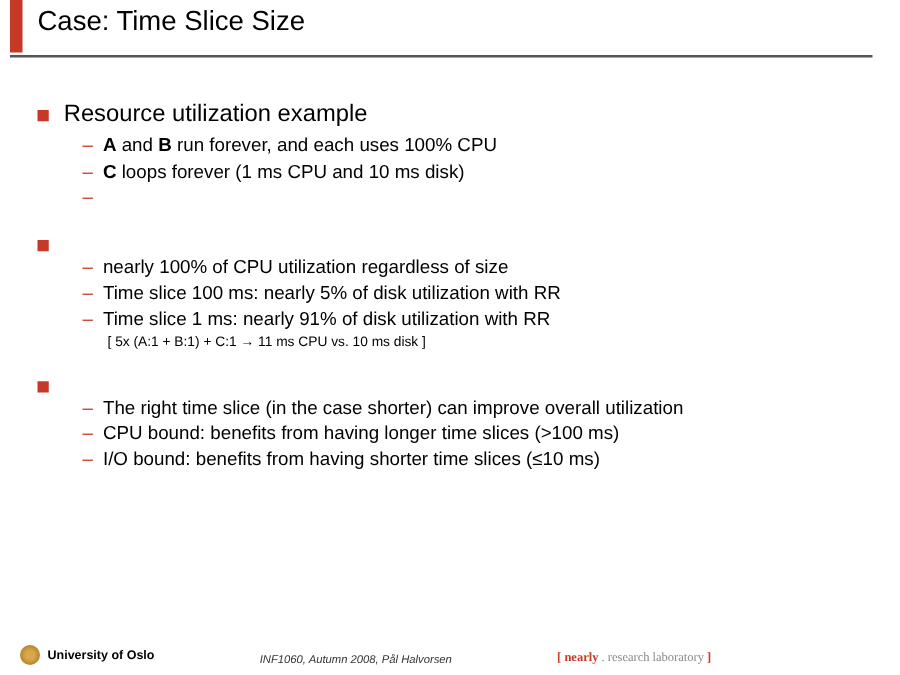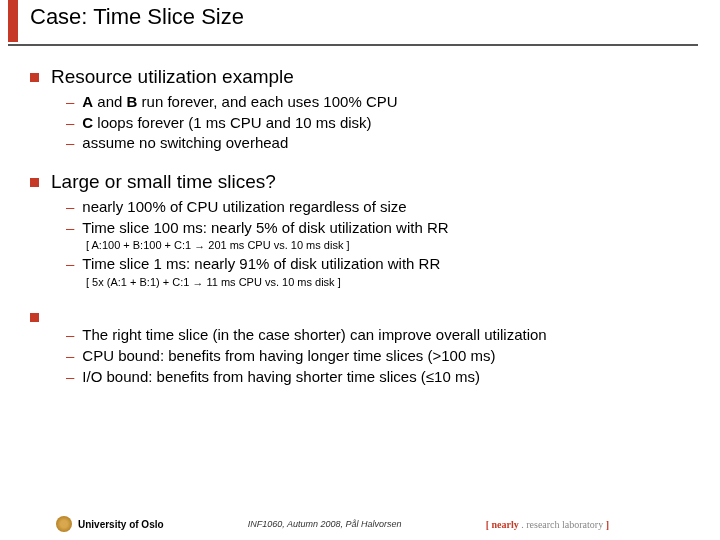--- a/index.html
+++ b/index.html
@@ -1,28 +1,28 @@
 <!DOCTYPE html>
 <html><head>
 <meta charset="utf-8">
 <style>
   html,body{margin:0;padding:0;width:720px;height:540px;background:#fff;font-family:Verdana,Geneva,sans-serif;color:#000;overflow:hidden;}
   .slide{position:relative;width:720px;height:540px;box-sizing:border-box;}
   .accent{position:absolute;left:8px;top:0;width:10px;height:42px;background:#c63927;}
   .title{position:absolute;left:30px;top:4px;font-size:22px;font-weight:400;}
   .rule{position:absolute;left:8px;top:44px;width:690px;height:2px;background:#555;}
   .content{position:absolute;left:30px;top:56px;right:20px;}
-  .l1{margin:10px 0 4px 0;display:flex;align-items:flex-start;}
+  .l1{margin:25px 0 4px 0;display:flex;align-items:flex-start;}
   .sq{display:inline-block;width:9px;height:9px;background:#c63927;margin:7px 12px 0 0;flex:none;}
   .l1txt{font-size:19px;line-height:1.2;}
   .sub{margin:2px 0 2px 36px;display:flex;align-items:flex-start;}
   .dash{color:#c63927;font-size:15px;margin-right:8px;line-height:1.2;flex:none;}
   .subtxt{font-size:15px;line-height:1.25;}
   .note{margin:0 0 4px 56px;font-size:11px;color:#000;}
-  .footer{position:absolute;left:0;bottom:8px;width:585px;display:flex;align-items:center;justify-content:space-between;font-size:10px;padding-left:40px;}
+  .footer{position:absolute;left:0;bottom:8px;width:585px;display:flex;align-items:flex-end;justify-content:space-between;font-size:10px;}
   .fl{display:flex;align-items:center;gap:6px;margin-left:16px;}
   .seal{width:16px;height:16px;border-radius:50%;background:radial-gradient(circle,#d9a84e 30%,#b8842a 70%);}
   .uio{font-weight:bold;font-size:10px;}
   .fc{font-size:9px;color:#333;font-style:italic;}
   .fr{margin-right:16px;font-family:Verdana;}
   .fr .b1{color:#c63927;font-weight:bold;}
   .fr .sim{color:#c63927;font-weight:bold;}
   .fr .rest{color:#888;}
 </style>
 </head>
@@ -42,36 +42,33 @@
     <div class="sub">
         <span class="dash">–</span>
         <span class="subtxt"><b>A</b> and <b>B</b> run forever, and each uses 100% CPU</span>
       </div>
     <div class="sub">
         <span class="dash">–</span>
         <span class="subtxt"><b>C</b> loops forever (1 ms CPU and 10 ms disk)</span>
       </div>
     <div class="sub">
         <span class="dash">–</span>
-        <span class="subtxt">assume no switching overhead</span>
       </div>
 
     <div class="l1" style="margin-top:18px">
       <span class="sq"></span>
-      <span class="l1txt">Large or small time slices?</span>
     </div>
     <div class="sub">
         <span class="dash">–</span>
         <span class="subtxt">nearly 100% of CPU utilization regardless of size</span>
       </div>
     <div class="sub">
         <span class="dash">–</span>
         <span class="subtxt">Time slice 100 ms: nearly 5% of disk utilization with RR</span>
       </div>
-    <div class="note">[ A:100 + B:100 + C:1 → 201 ms CPU  vs. 10 ms disk ]</div>
     <div class="sub">
         <span class="dash">–</span>
         <span class="subtxt">Time slice 1 ms: nearly 91% of disk utilization with RR</span>
       </div>
     <div class="note">[ 5x (A:1 + B:1) + C:1 → 11 ms CPU vs. 10 ms disk ]</div>
 
     <div class="l1" style="margin-top:18px">
       <span class="sq"></span>
     </div>
     <div class="sub">

